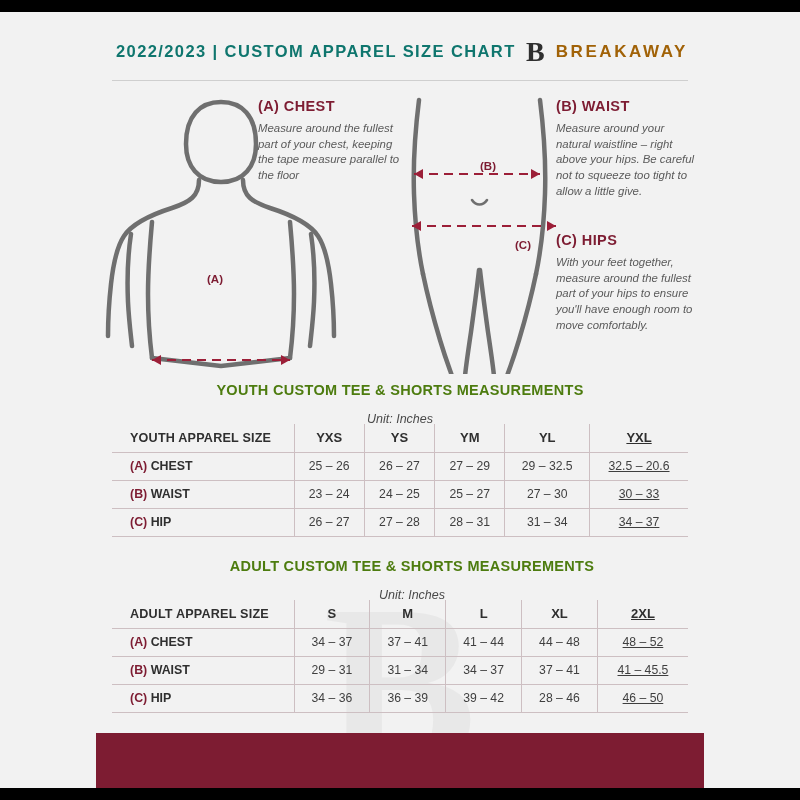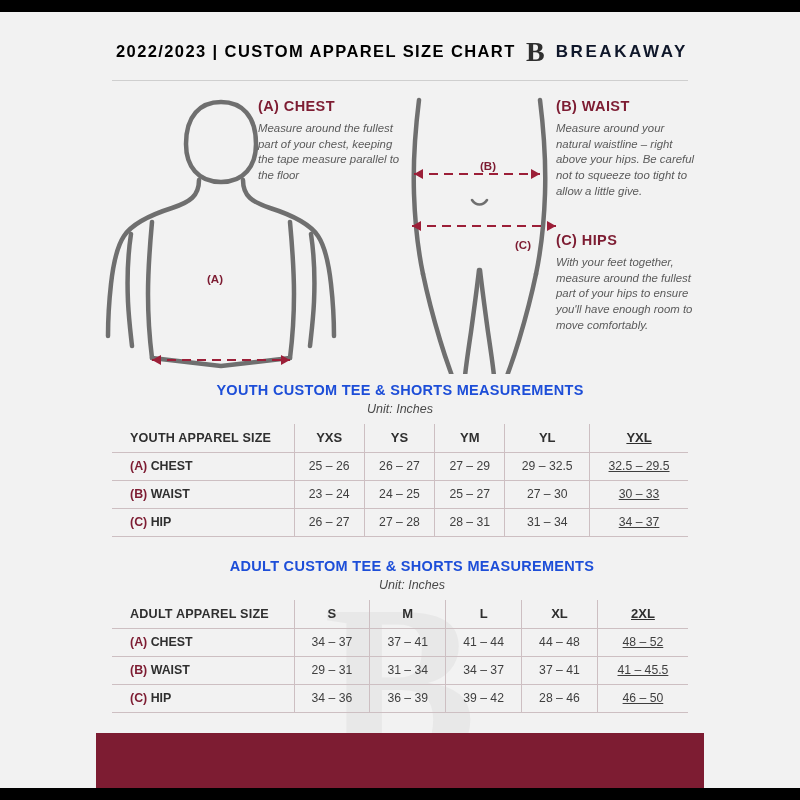--- a/index.html
+++ b/index.html
@@ -41,42 +41,42 @@
     position: absolute;
     left: 0; top: 26px; width: 800px;
     height: 42px;
   }
   .header-title {
     position: absolute;
     left: 116px; top: 4px;
     font-size: 16.5px;
     font-weight: bold;
     letter-spacing: 1.4px;
-    color: #000000;
+    color: #0f766e;
   }
   .brand {
     position: absolute;
     right: 112px; top: 0px;
     display: flex;
     align-items: center;
     gap: 12px;
   }
   .brand-mark {
     font-family: "Liberation Serif", serif;
     font-size: 28px;
     font-weight: bold;
     color: #2f2f2f;
     line-height: 1;
     letter-spacing: -1px;
   }
   .brand-name {
     font-size: 17px;
     font-weight: bold;
     letter-spacing: 2.6px;
-    color: #0f172a;
+    color: #a16207;
   }
   .header-rule {
     position: absolute;
     left: 112px; top: 68px;
     width: 576px; height: 1px;
     background: #cfcfcf;
   }
 
   
   .illus { position: absolute; left: 0; top: 72px; width: 800px; height: 290px; }
@@ -98,28 +98,28 @@
   }
   .ann-chest { left: 258px; top: 14px; width: 150px; }
   .ann-waist { left: 556px; top: 14px; width: 140px; }
   .ann-hips  { left: 556px; top: 148px; width: 140px; }
 
   
   .sec { position: absolute; width: 800px; text-align: center; }
   .sec-title {
     font-size: 14.5px;
     font-weight: bold;
-    color: #1d4ed8;
+    color: #4d7c0f;
     letter-spacing: .3px;
   }
   .sec-unit {
     font-size: 12.5px;
     font-style: italic;
     color: #4a4a4a;
-    margin-top: 4px;
+    margin-top: 14px;
   }
   .sec-youth { top: 370px; }
   .sec-adult { top: 546px; padding-left: 24px; }
 
   
   table {
     position: absolute;
     border-collapse: collapse;
     width: 576px;
     left: 112px;
@@ -271,21 +271,21 @@
             <th>YXL</th>
           </tr>
         </thead>
         <tbody>
           <tr>
             <td class="rowhead"><span class="tag">(A)</span> <span>CHEST</span></td>
             <td>25 – 26</td>
             <td>26 – 27</td>
             <td>27 – 29</td>
             <td>29 – 32.5</td>
-            <td>32.5 – 29.5</td>
+            <td>32.5 – 20.6</td>
           </tr>
           <tr>
             <td class="rowhead"><span class="tag">(B)</span> <span>WAIST</span></td>
             <td>23 – 24</td>
             <td>24 – 25</td>
             <td>25 – 27</td>
             <td>27 – 30</td>
             <td>30 – 33</td>
           </tr>
           <tr>

